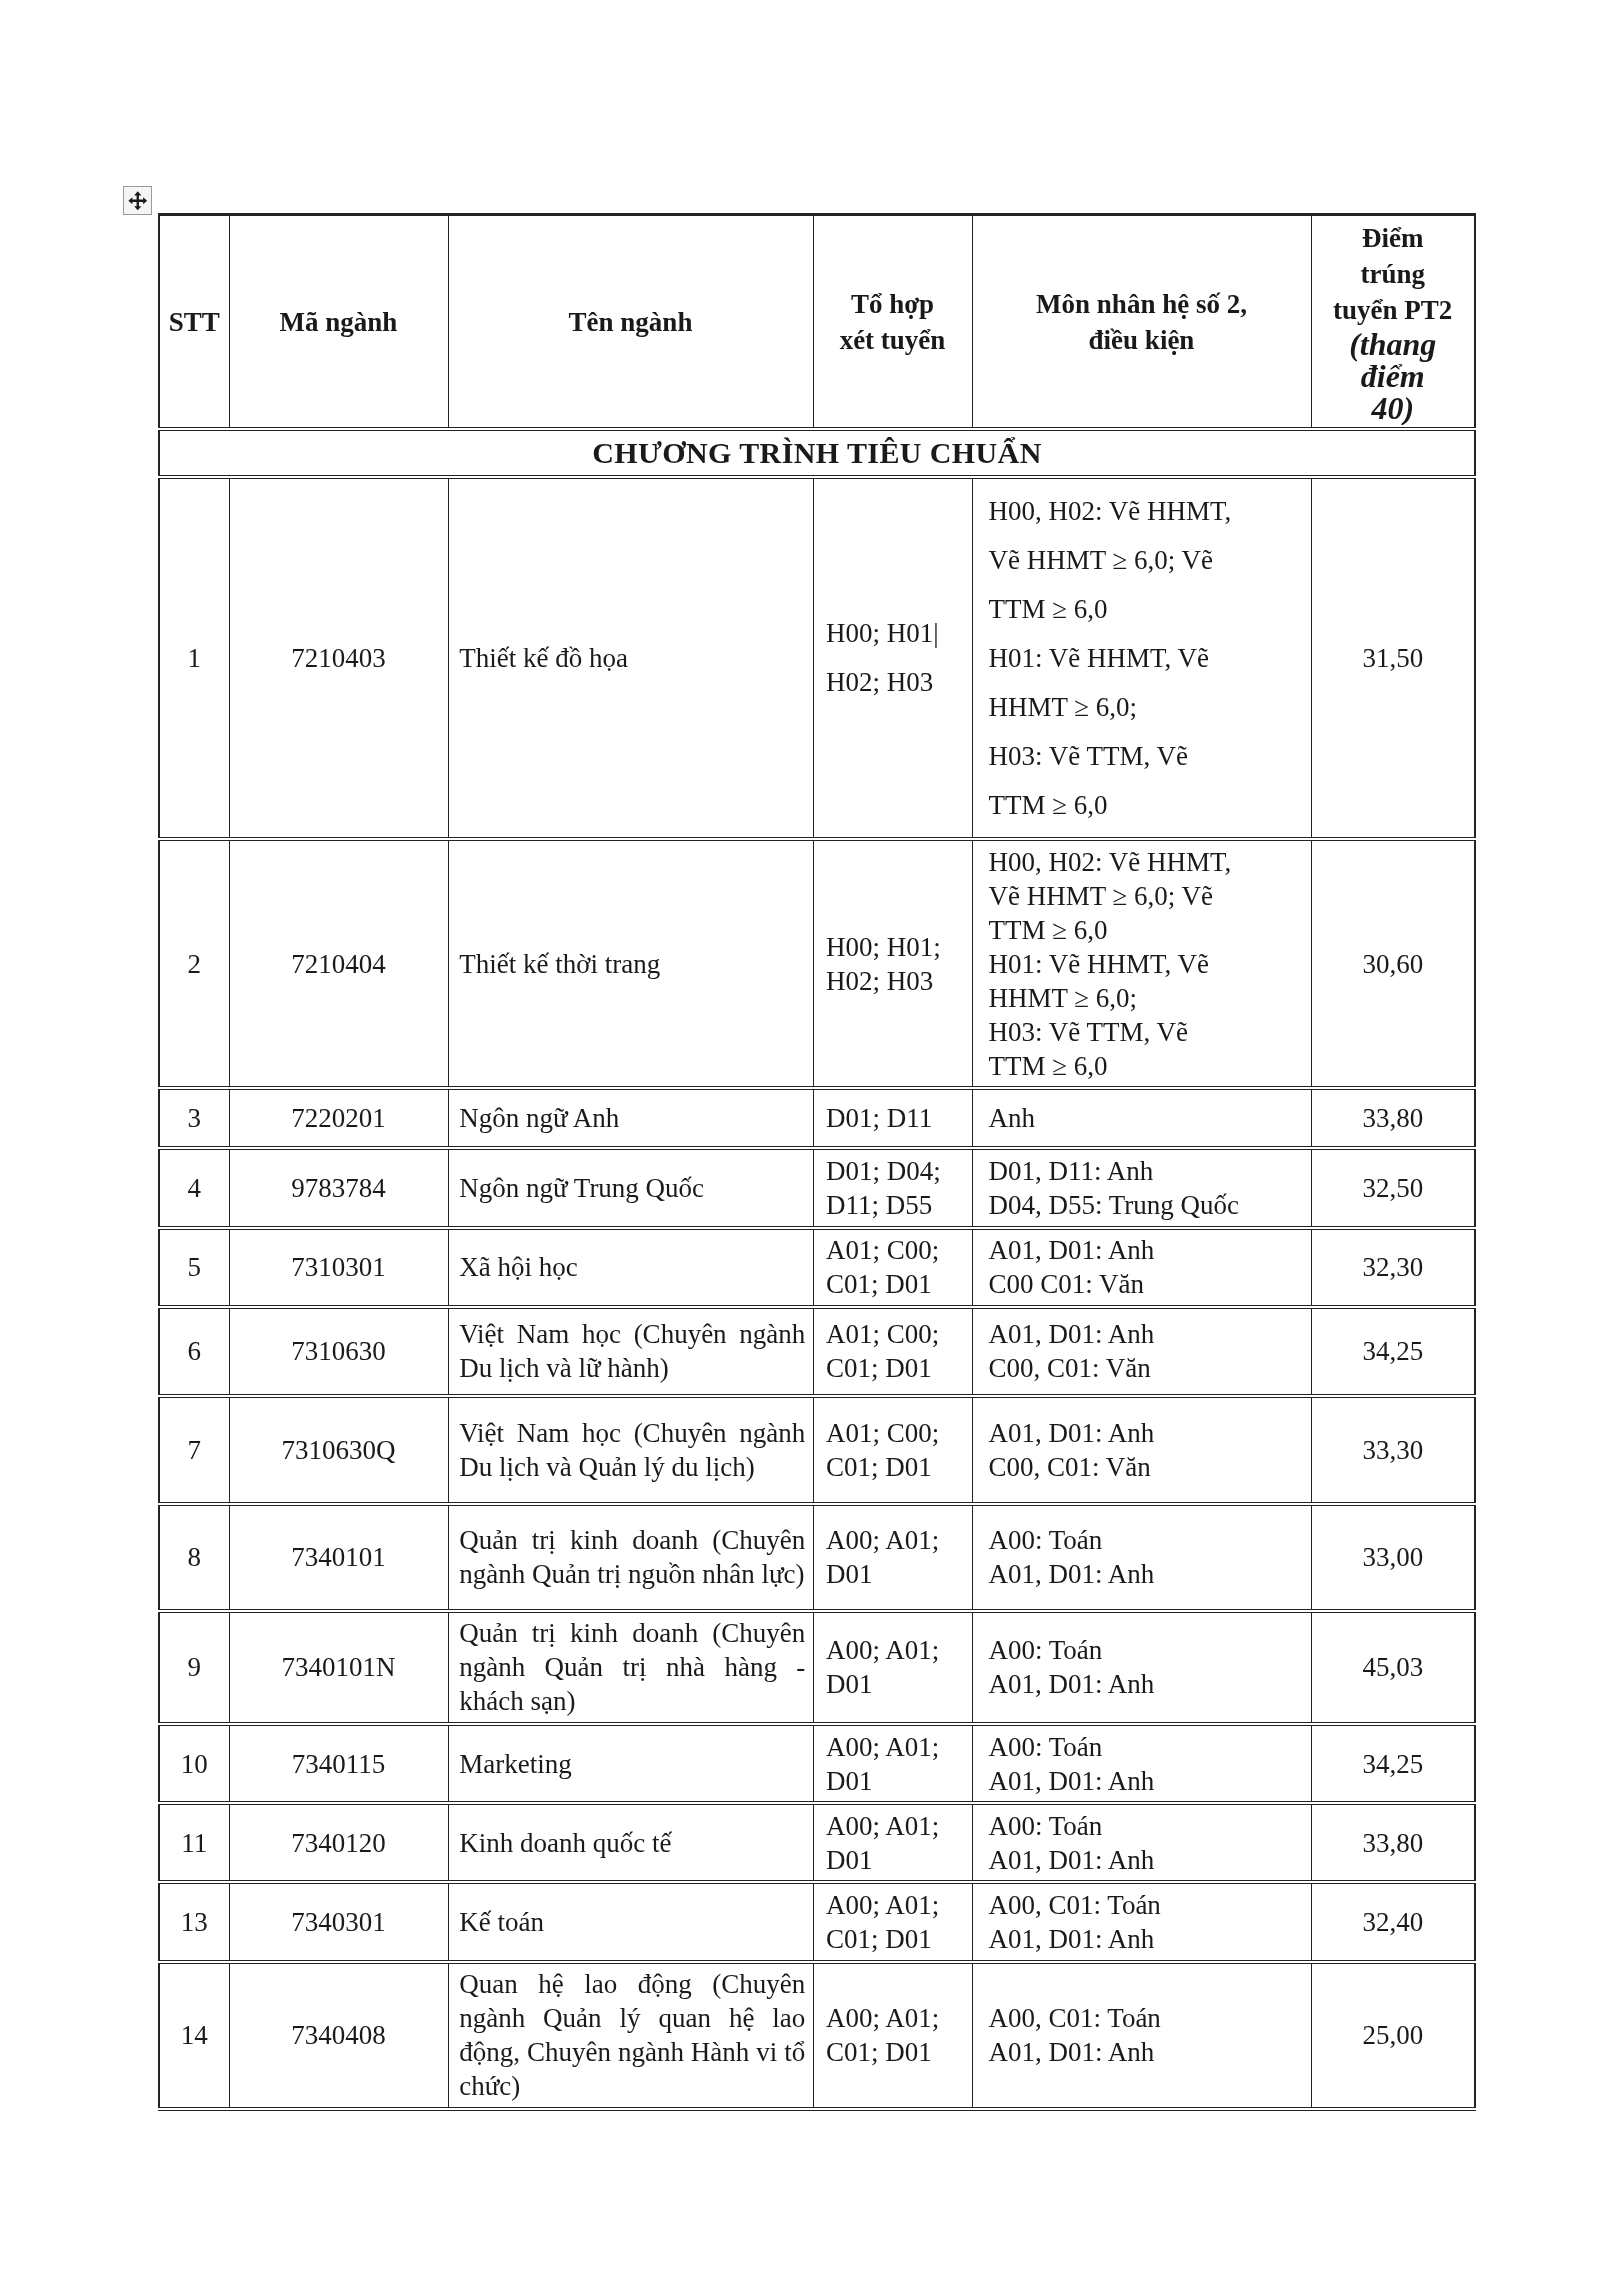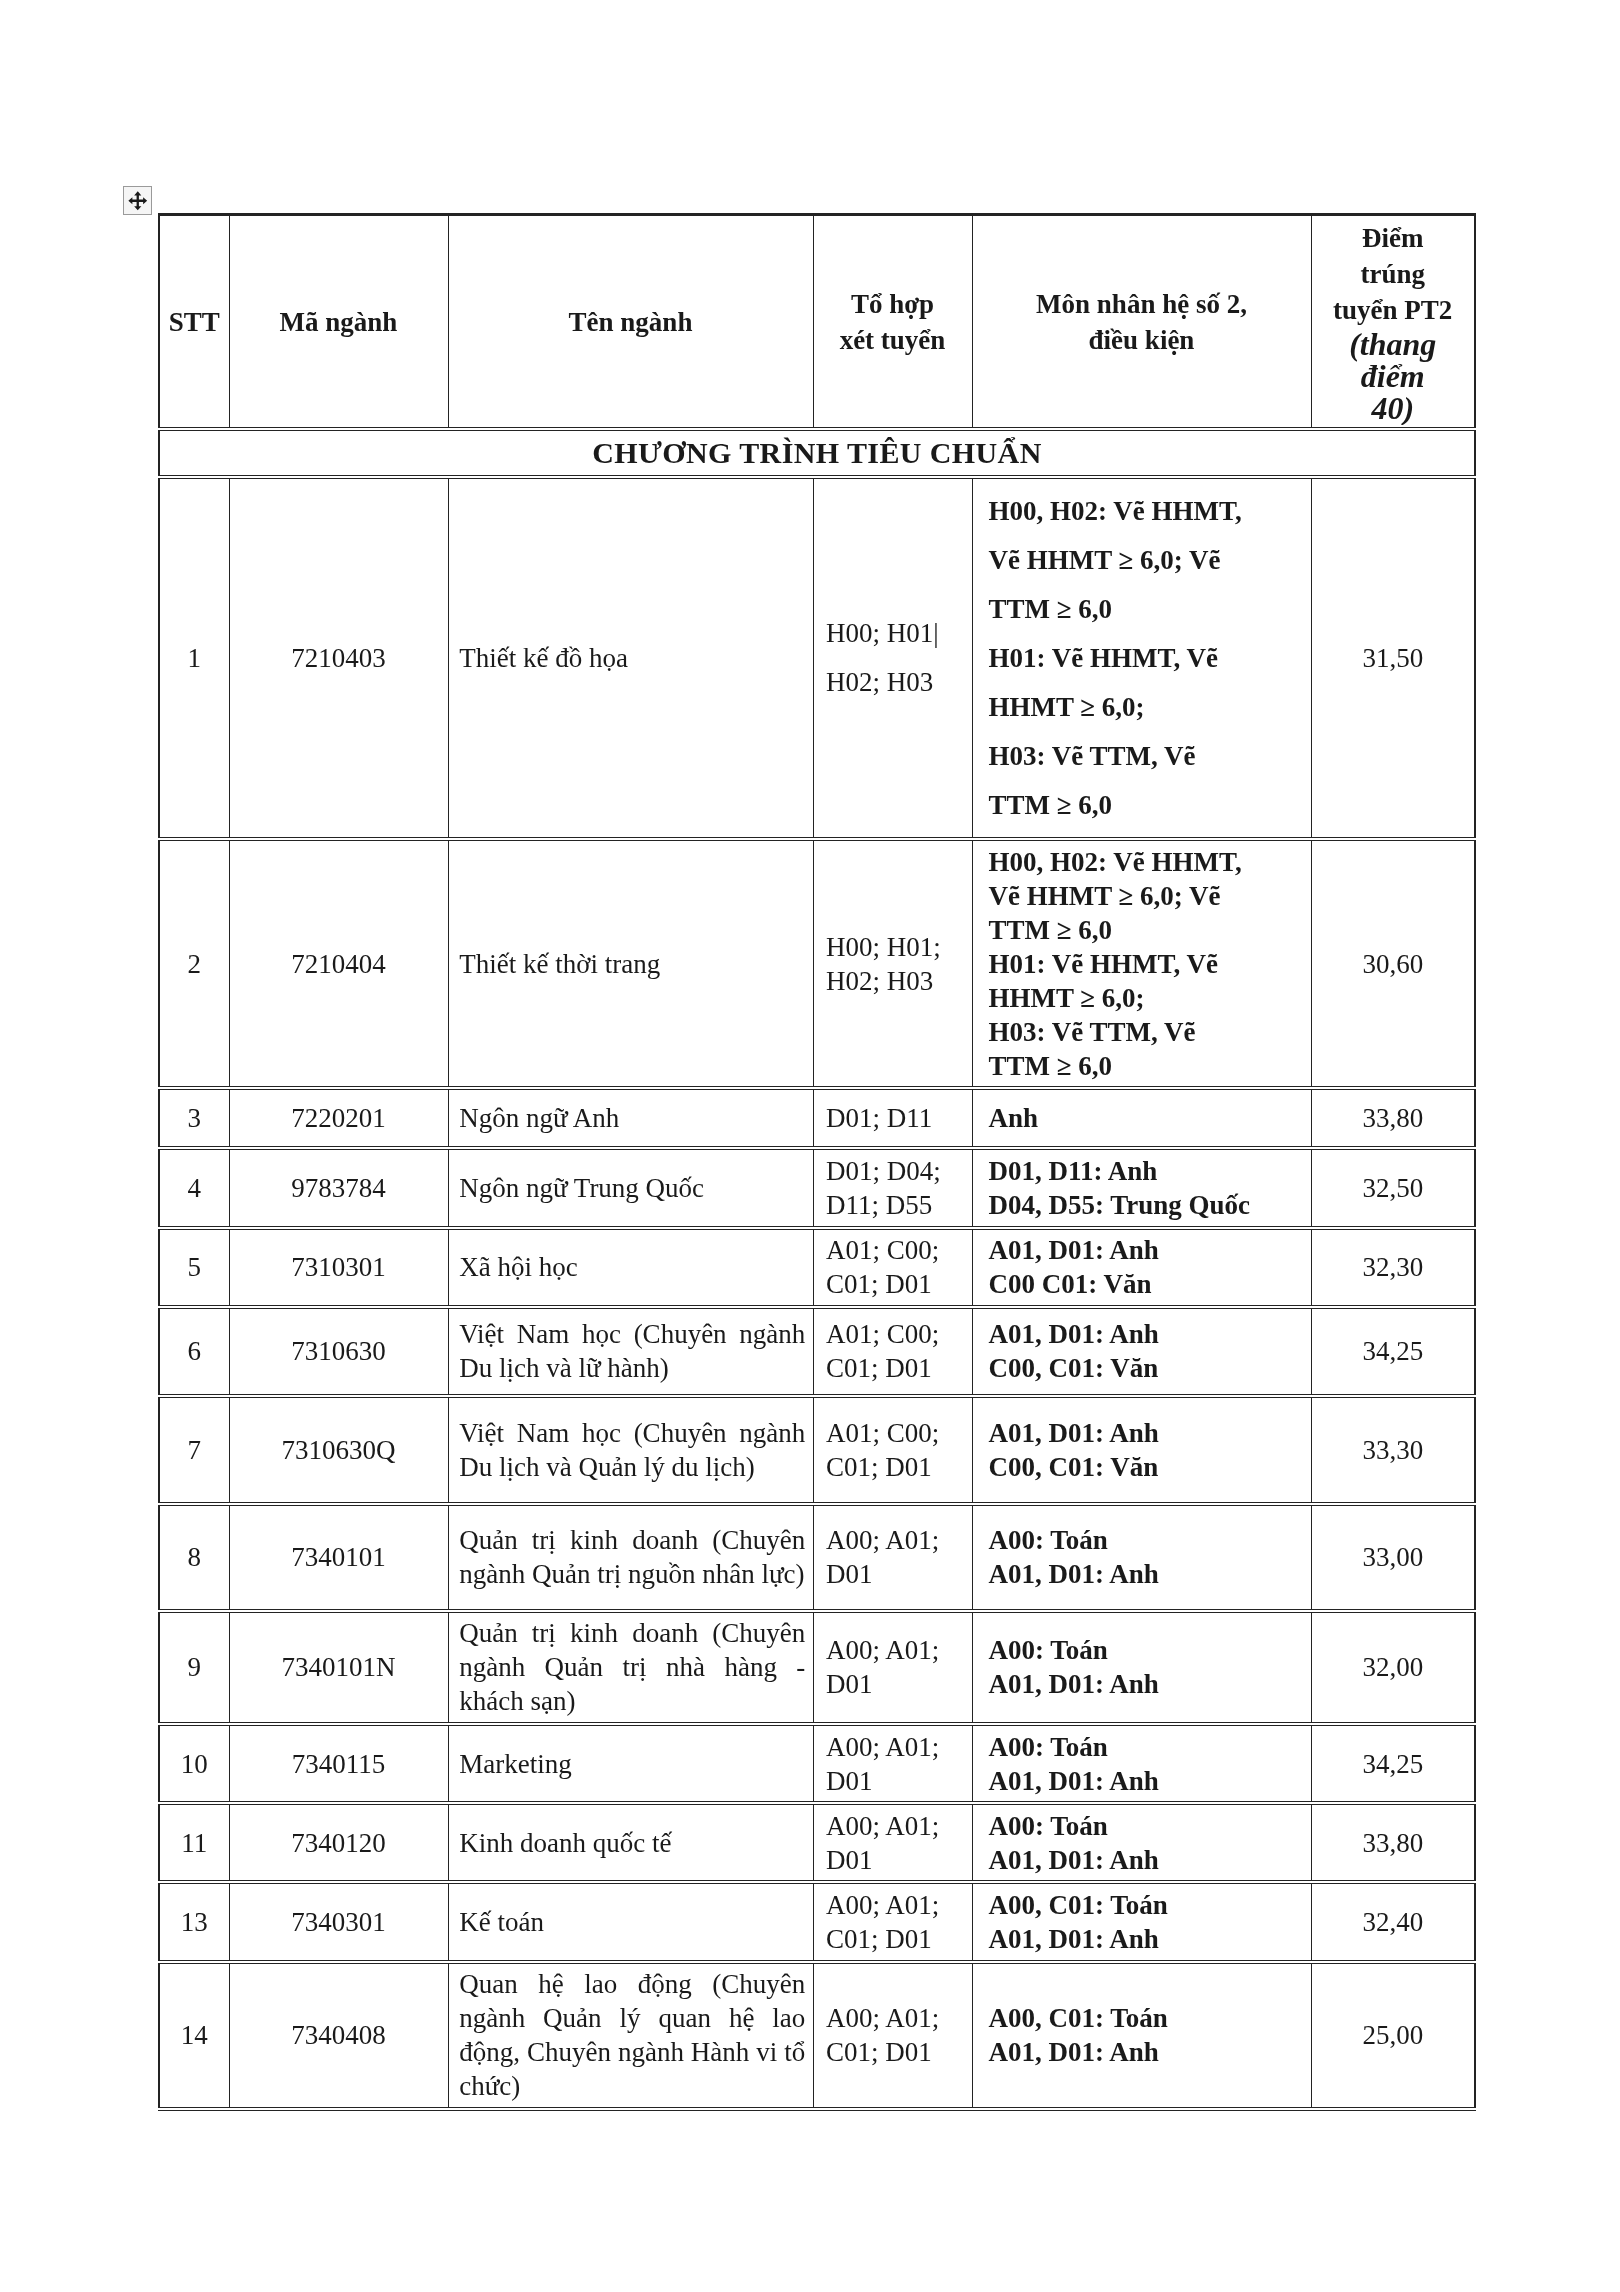--- a/index.html
+++ b/index.html
@@ -64,21 +64,21 @@
   }
   .pre { white-space: pre-line; }
 
   td.c-stt, td.c-code, td.c-score { text-align: center; padding: 0 3.6px; }
   td.c-name {
     text-align: justify;
     text-justify: inter-word;
     padding: 3.6px 7.2px 3.6px 10.7px;
   }
   td.c-combo { text-align: left; padding: 3.6px 5.4px 3.6px 12.5px; }
-  td.c-subject { text-align: left; padding: 3.6px 7.2px 3.6px 16px; font-weight: bold; }
+  td.c-subject { text-align: left; padding: 3.6px 7.2px 3.6px 16px; }
 
   .lh-lg { line-height: 49px; }
 
   tr.section-row td {
     font-weight: bold;
     font-size: 30px;
     text-align: center;
     letter-spacing: 0.4px;
     padding: 1.8px;
   }
@@ -247,21 +247,21 @@
       </tr>
 
       <tr class="h-r9">
         <td class="c-stt">9</td>
         <td class="c-code">7340101N</td>
         <td class="c-name">Quản trị kinh doanh (Chuyên ngành Quản trị nhà hàng - khách sạn)</td>
         <td class="c-combo pre">A00; A01;
 D01</td>
         <td class="c-subject pre">A00: Toán
 A01, D01: Anh</td>
-        <td class="c-score">32,00</td>
+        <td class="c-score">45,03</td>
       </tr>
 
       <tr class="h-r10">
         <td class="c-stt">10</td>
         <td class="c-code">7340115</td>
         <td class="c-name">Marketing</td>
         <td class="c-combo pre">A00; A01;
 D01</td>
         <td class="c-subject pre">A00: Toán
 A01, D01: Anh</td>

